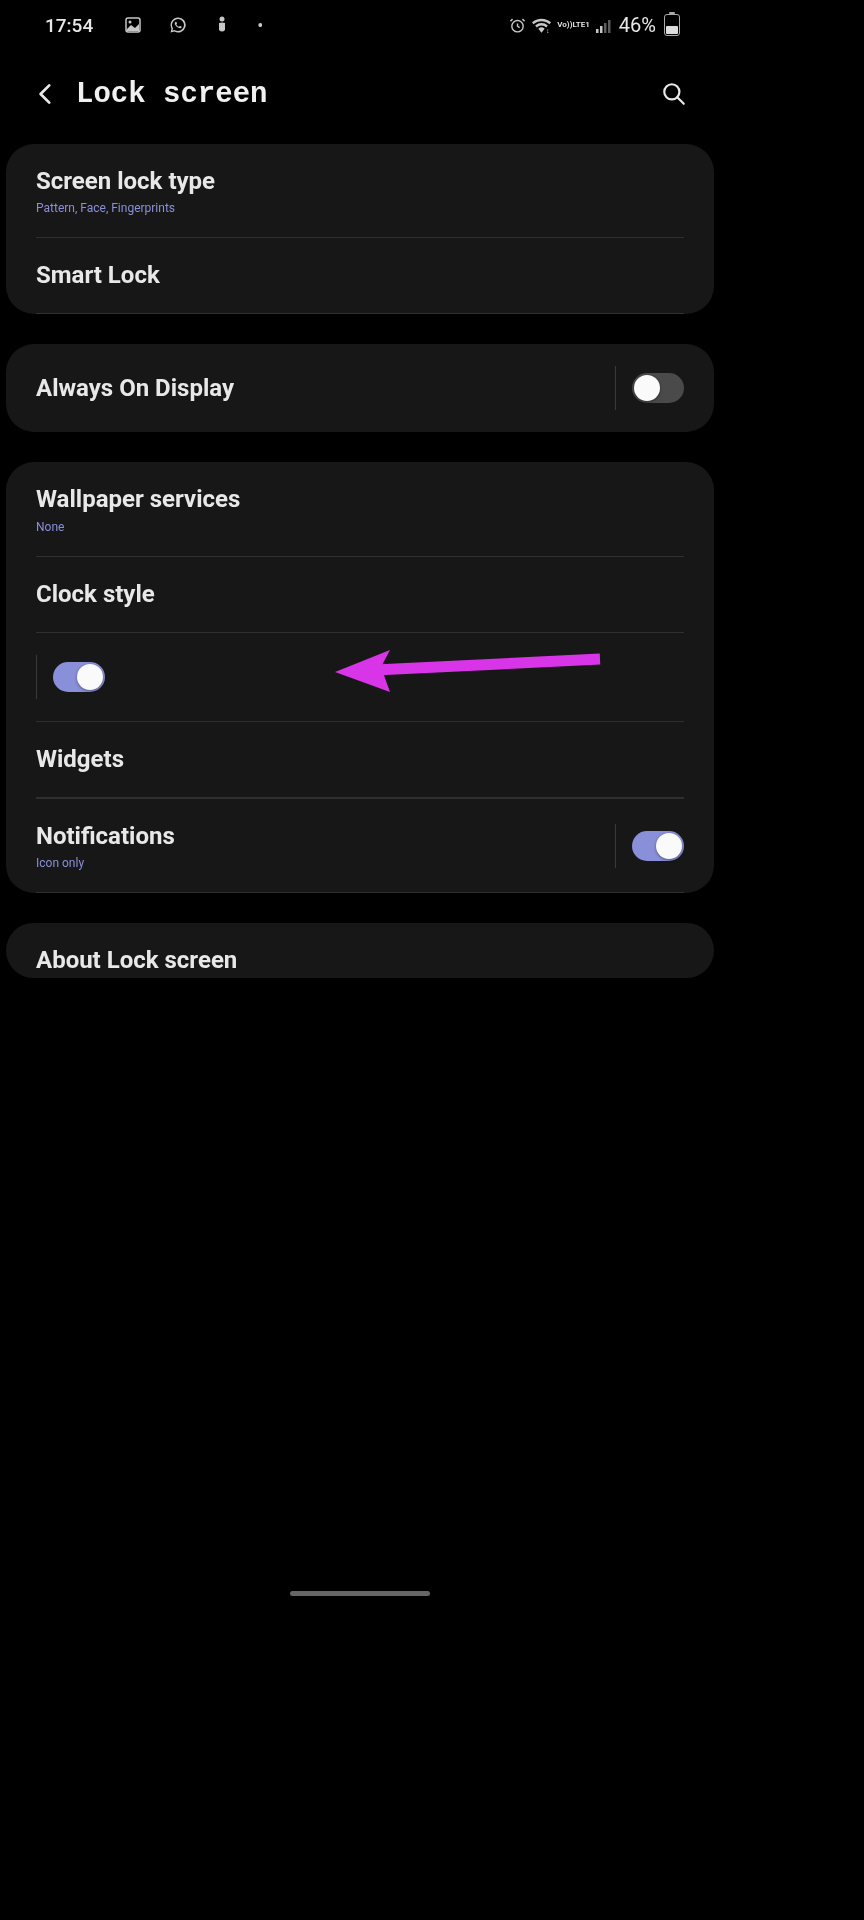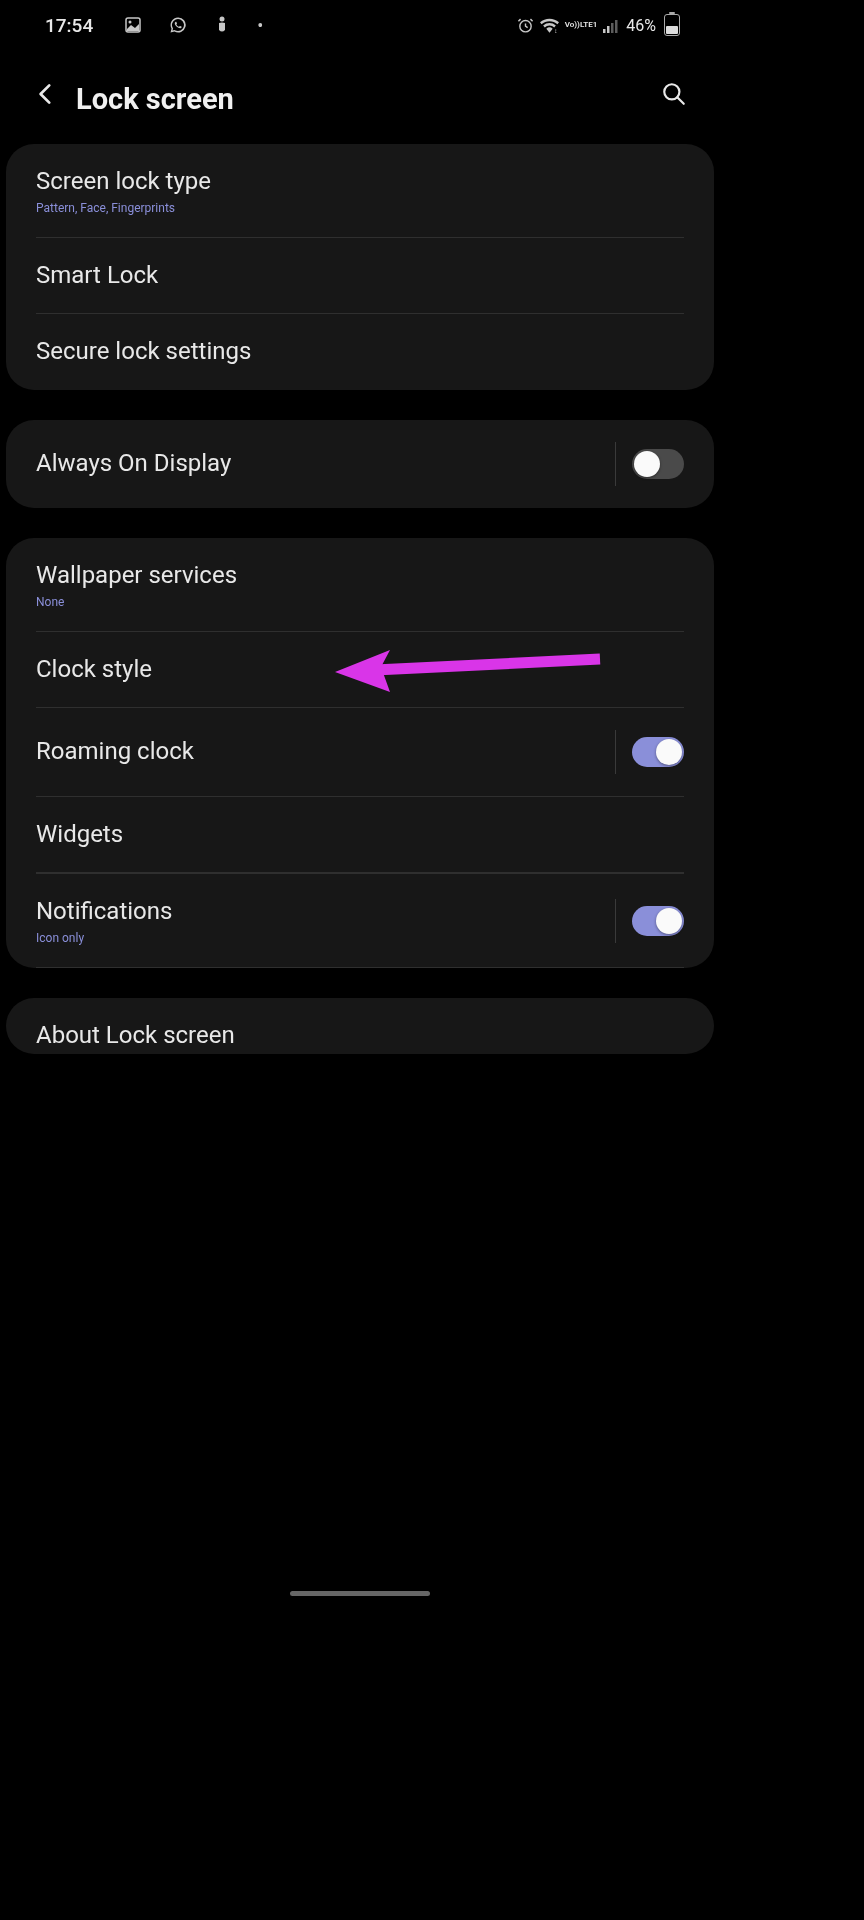--- a/index.html
+++ b/index.html
@@ -21,22 +21,23 @@
       font-size: 19px;
       color: #e8e8e8;
     }
     .status-left { display: flex; align-items: center; gap: 28px; }
     .status-right { display: flex; align-items: center; gap: 6px; }
     .status-time { font-weight: 500; margin-right: 4px;}
     .status-icon { display: inline-flex; align-items: center; justify-content: center; opacity: 0.9; }
 
     .header {
       display: flex;
-      align-items: flex-end;
+      align-items: center;
       padding: 22px 24px 28px 24px;
+      font-family: Liberation Mono, monospace;
     }
     .back-btn {
       width: 44px;
       height: 44px;
       display: flex;
       align-items: center;
       justify-content: center;
       margin-right: 8px;
     }
     .header-title {
@@ -63,21 +64,21 @@
     .item {
       padding: 22px 30px 22px 30px;
       display: flex;
       align-items: center;
       position: relative;
     }
     .item-text { flex: 1; }
     .item-title {
       font-size: 24px;
       color: #e8e8e8;
-      font-weight: 400;
+      font-weight: 700;
       line-height: 1.3;
     }
     .item-sub {
       font-size: 12px;
       color: #8a8fd9;
       margin-top: 4px;
       font-weight: 400;
     }
     .divider {
       height: 1px;
@@ -206,21 +207,21 @@
       <span class="volte">LTE1</span>
     </span>
     <span class="status-icon">
       <svg width="17" height="15" viewBox="0 0 17 15">
           <rect x="0" y="11" width="2.5" height="4" fill="#ddd"></rect>
           <rect x="4" y="8" width="2.5" height="7" fill="#ddd"></rect>
           <rect x="8" y="5" width="2.5" height="10" fill="#666"></rect>
           <rect x="12" y="2" width="2.5" height="13" fill="#666"></rect>
         </svg>
     </span>
-    <span style="font-size:16px;">46%</span>
+    <span style="font-size:20px;">46%</span>
     <span class="battery-box">
       <span class="battery-tip"></span>
       <span class="battery-fill"></span>
     </span>
   </div>
 </div>
 
 <div class="header">
   <div class="back-btn">
     <svg width="26" height="26" viewBox="0 0 24 24">
@@ -243,25 +244,20 @@
       <div class="item-sub">Pattern, Face, Fingerprints</div>
     </div>
   </div>
   <div class="divider"></div>
   <div class="item">
     <div class="item-text">
       <div class="item-title">Smart Lock</div>
     </div>
   </div>
   <div class="divider"></div>
-  <div class="item">
-    <div class="item-text">
-      <div class="item-title">Secure lock settings</div>
-    </div>
-  </div>
 </div>
 
 <div class="card">
   <div class="item">
     <div class="item-text">
       <div class="item-title">Always On Display</div>
     </div>
     <div class="toggle-wrap">
       <div class="toggle toggle-off">
           <div class="toggle-knob"></div>
@@ -278,23 +274,20 @@
     </div>
   </div>
   <div class="divider"></div>
   <div class="item">
     <div class="item-text">
       <div class="item-title">Clock style</div>
     </div>
   </div>
   <div class="divider"></div>
   <div class="item">
-    <div class="item-text">
-      <div class="item-title">Roaming clock</div>
-    </div>
     <div class="toggle-wrap">
       <div class="toggle toggle-on">
           <div class="toggle-knob"></div>
         </div>
     </div>
   </div>
   <div class="divider"></div>
   <div class="item">
     <div class="item-text">
       <div class="item-title">Widgets</div>

